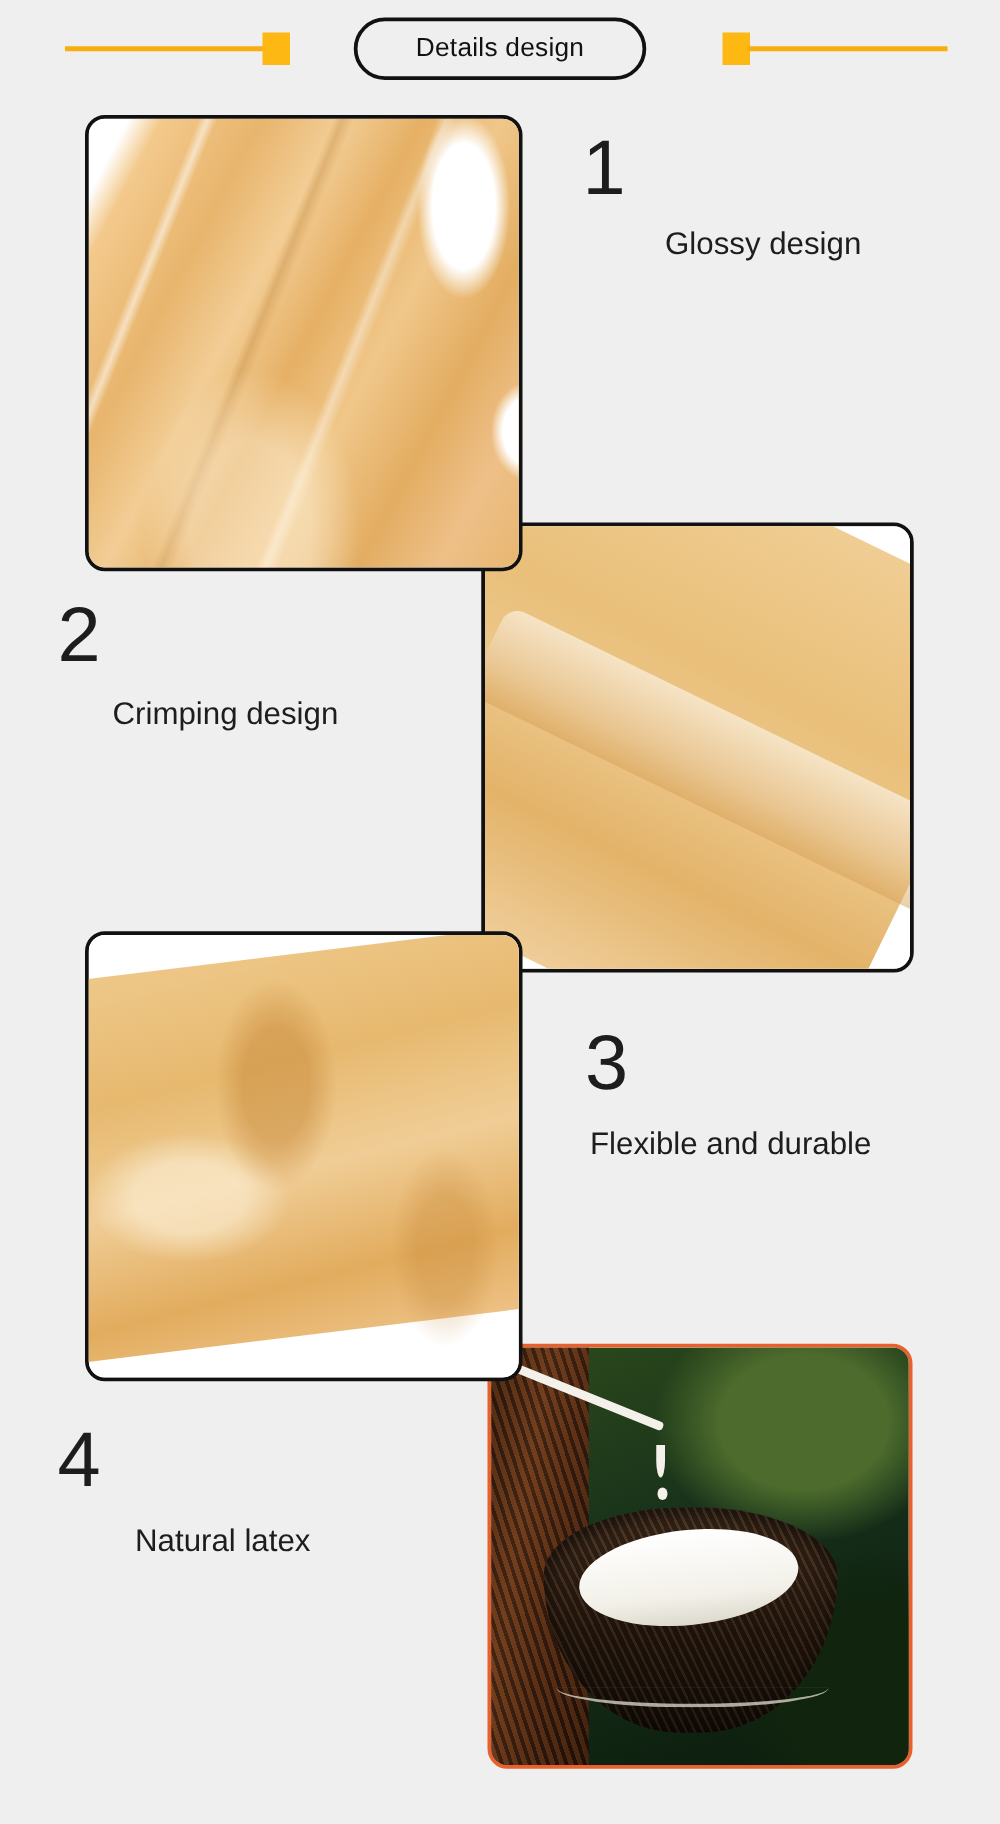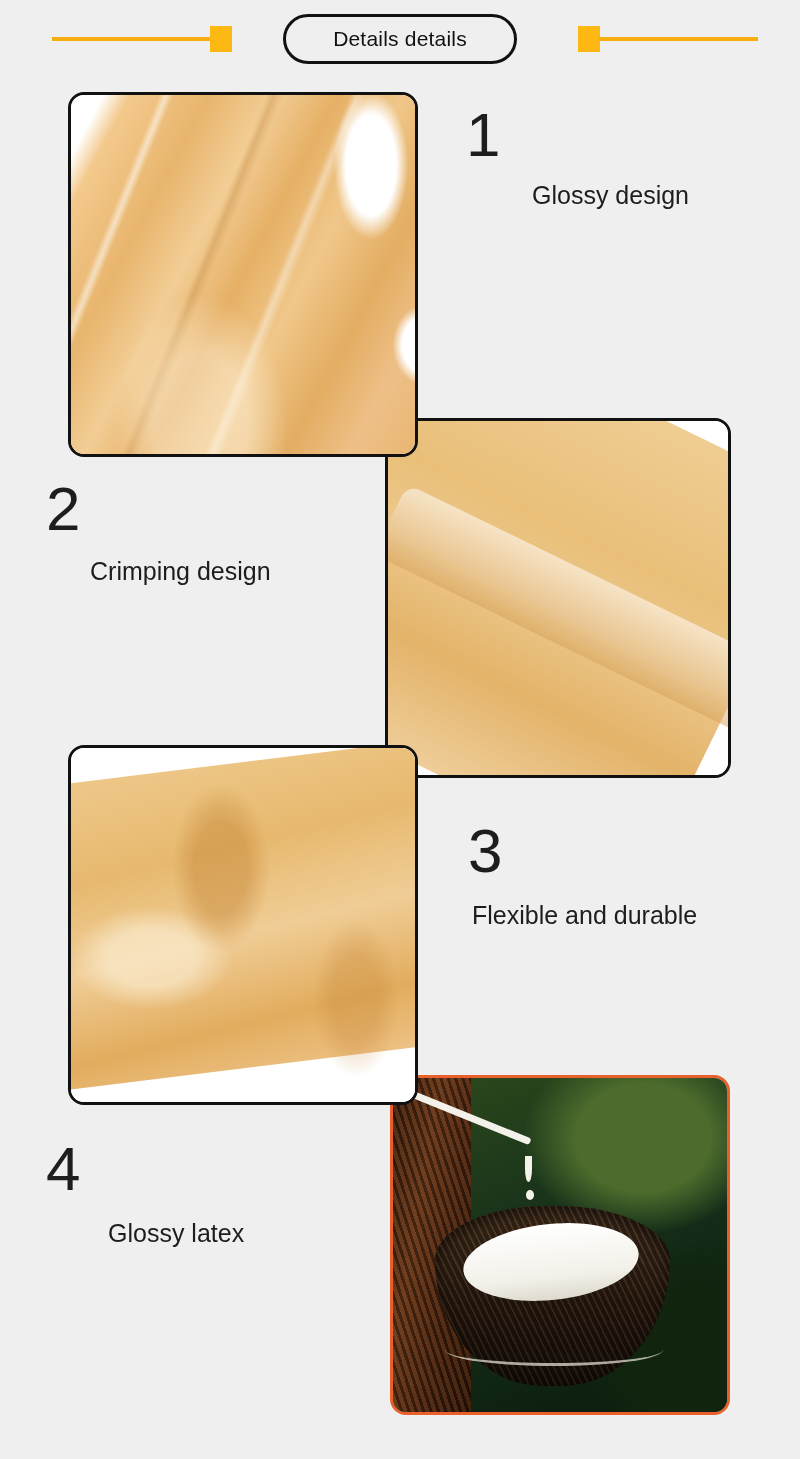--- a/index.html
+++ b/index.html
@@ -138,21 +138,21 @@
 <div class="page">
 
   <div class="header">
 
     <div class="rule-group rule-left">
       <div class="rule-line"></div>
       <div class="rule-sq"></div>
     </div>
 
     <div class="title-pill">
-      <span>Details details</span>
+      <span>Details design</span>
     </div>
 
     <div class="rule-group rule-right">
       <div class="rule-sq"></div>
       <div class="rule-line"></div>
     </div>
   </div>
 
   <div class="card card1">
     <div class="photo ph-fingers"></div>
@@ -188,16 +188,16 @@
     <div class="cap">Crimping design</div>
   </div>
 
   <div class="feature f3">
     <div class="num">3</div>
     <div class="cap">Flexible and durable</div>
   </div>
 
   <div class="feature f4">
     <div class="num">4</div>
-    <div class="cap">Glossy latex</div>
+    <div class="cap">Natural latex</div>
   </div>
 
 </div>
 
 </body></html>

